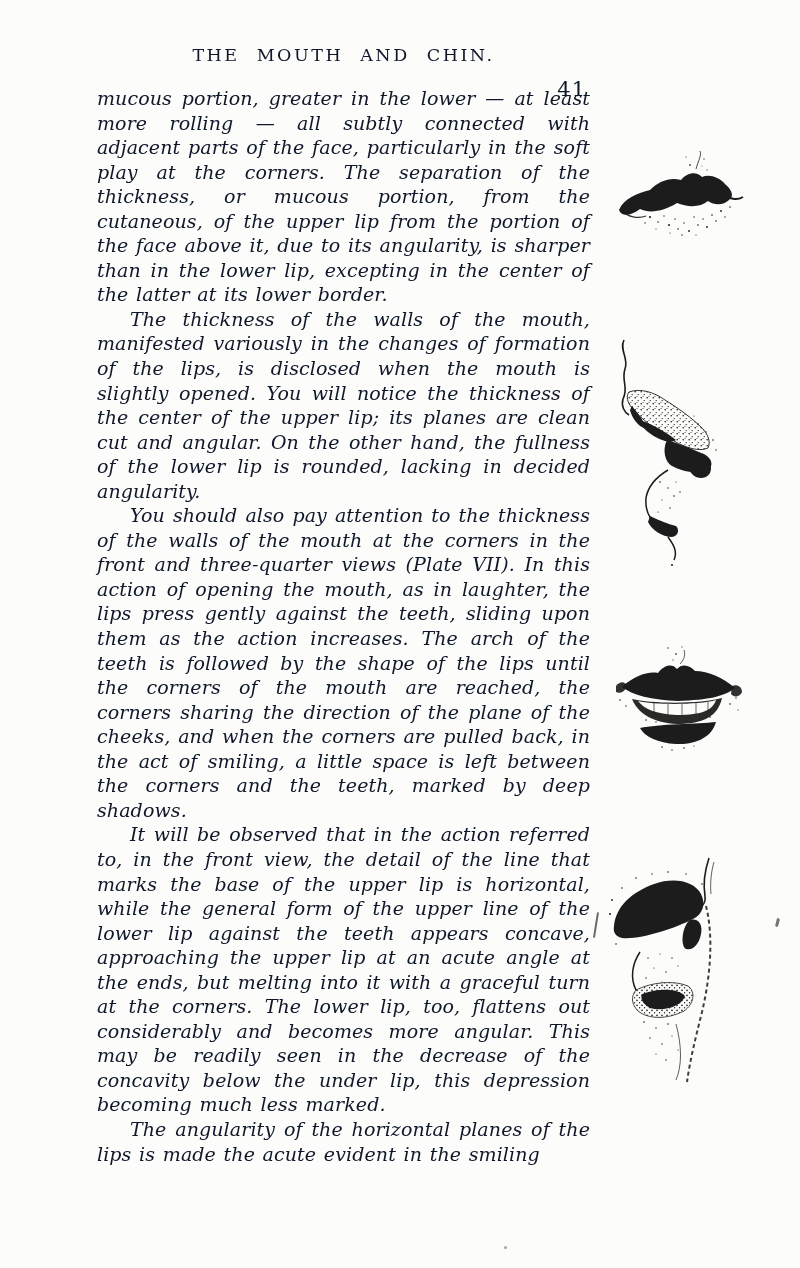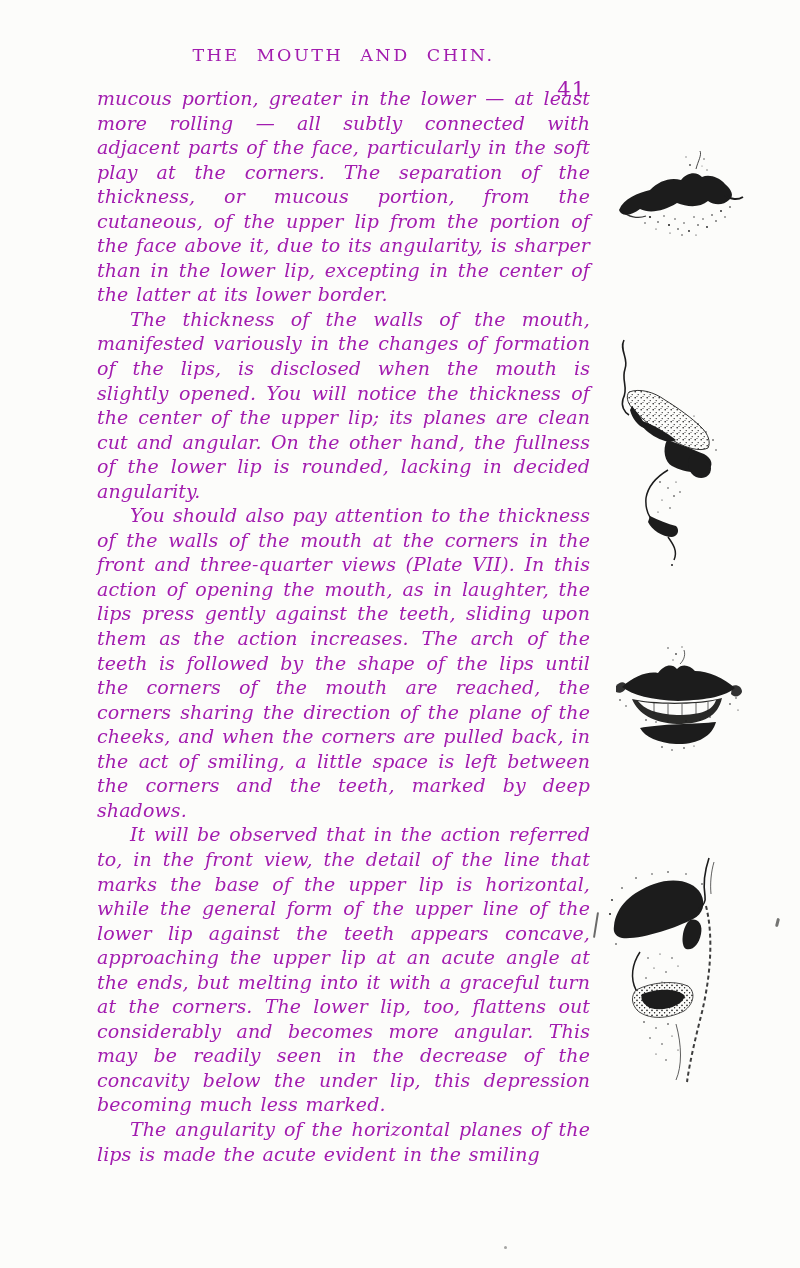--- a/index.html
+++ b/index.html
@@ -1,19 +1,19 @@
 <!DOCTYPE html>
 <html><head>
 <meta charset="utf-8">
 <style>
   html,body{margin:0;padding:0;}
   body{background:#e9e9e7;font-family:"DejaVu Serif","Liberation Serif",serif;}
   .page{
     position:relative;width:800px;height:1268px;margin:0 auto;
-    background:#fcfcfa;color:#a21caf;overflow:hidden;
+    background:#fcfcfa;color:#0f172a;overflow:hidden;
   }
   .running-head{
     position:absolute;top:45px;left:97px;width:493px;height:26px;
     text-align:center;font-size:17.5px;letter-spacing:2.5px;word-spacing:9px;
   }
   .head-title{display:inline-block;}
   .head-page-number{
     position:absolute;right:4px;top:0;letter-spacing:1px;word-spacing:normal;font-size:21px;margin-top:32px;
   }
   .text-block{

